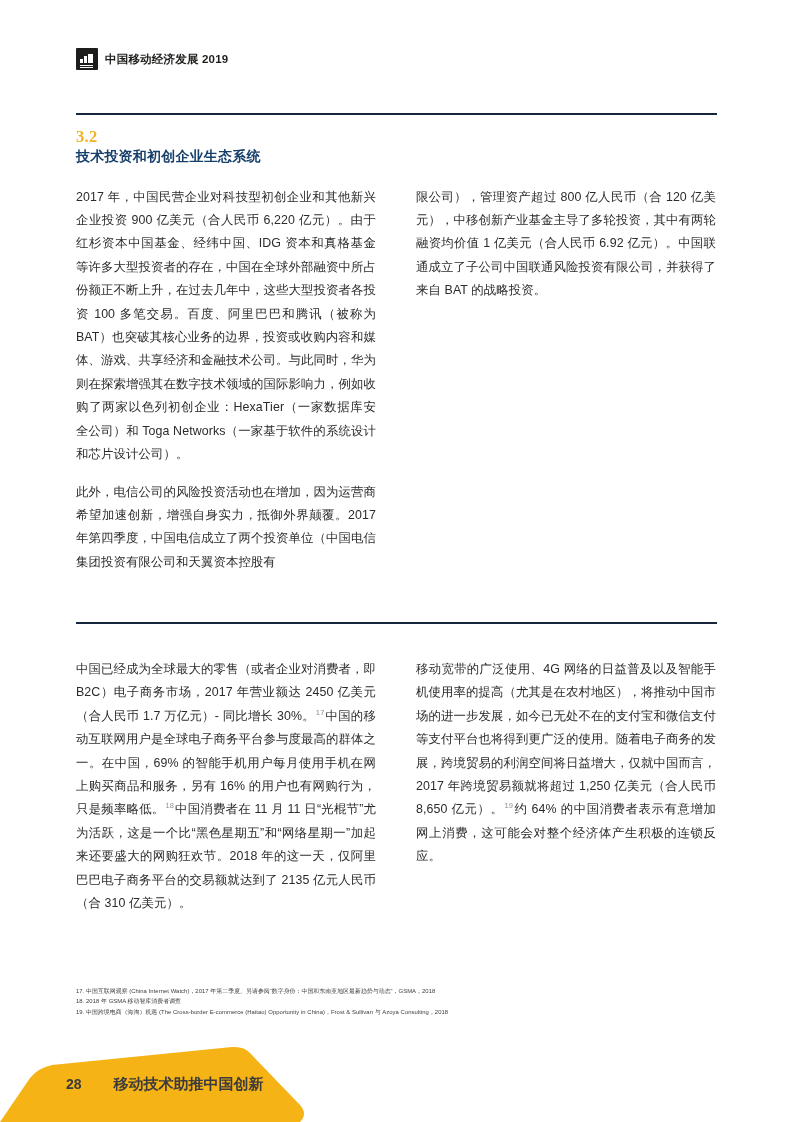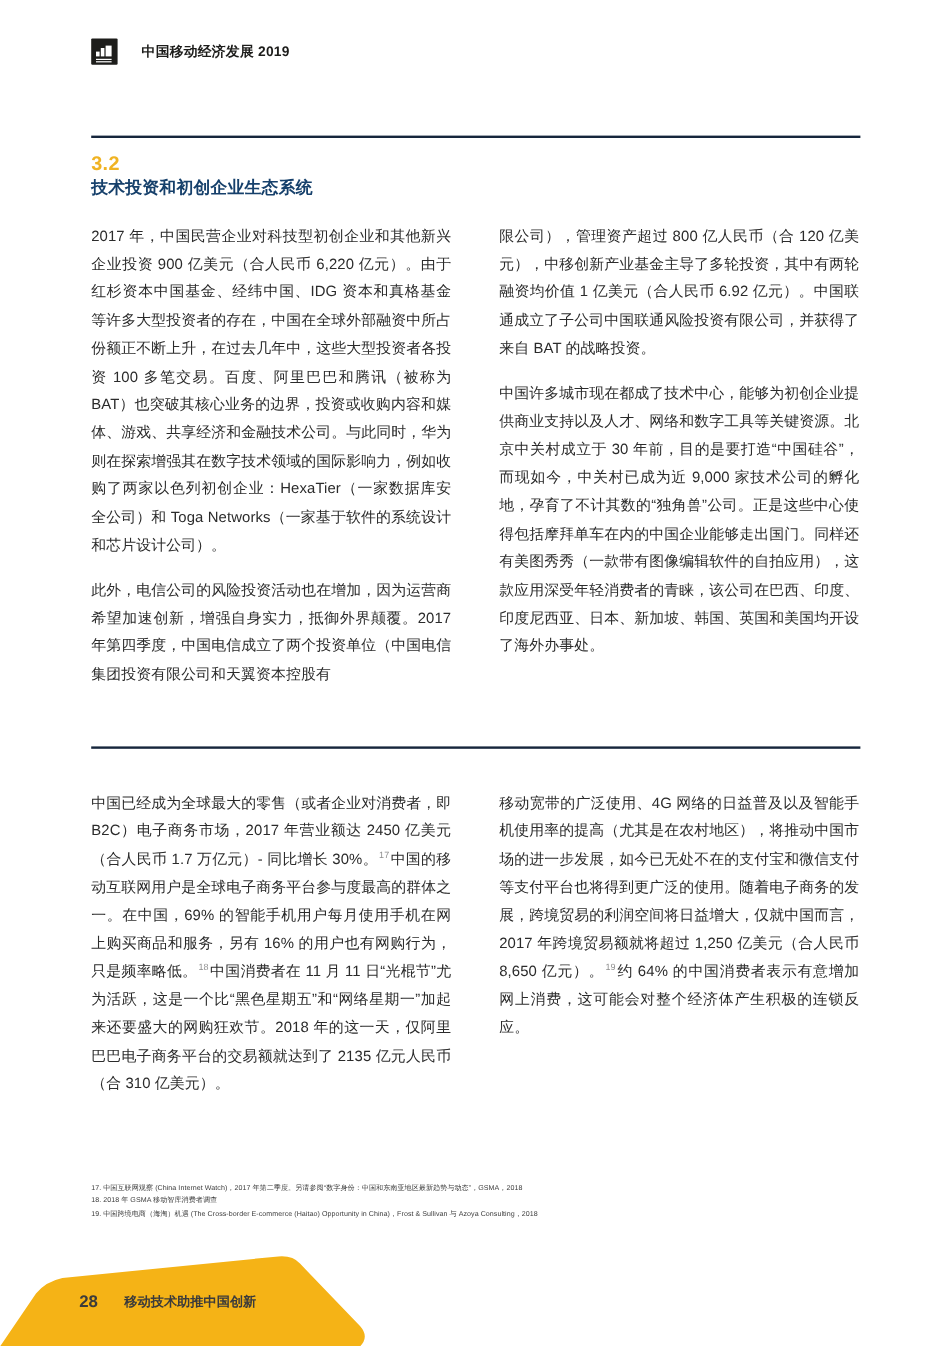--- a/index.html
+++ b/index.html
@@ -14,24 +14,24 @@
     overflow: hidden;
     font-family: "Liberation Sans", "DejaVu Sans", sans-serif;
     color: #231f20;
     -webkit-font-smoothing: antialiased;
   }
 
   
   .page-header {
     position: absolute;
     left: 76px;
-    top: 32px;
+    top: 48px;
     display: flex;
     align-items: center;
-    gap: 20px;
+    gap: 7px;
     text-align: center;
   }
   .brand-mark {
     width: 22px;
     height: 22px;
     background: #1d1d1b;
     border-radius: 1px;
     position: relative;
     flex: 0 0 auto;
     overflow: hidden;
@@ -75,20 +75,21 @@
   .section-32 { top: 128px; }
   .section-33 { top: 638px; }
 
   .sec-num {
     font-size: 16.5px;
     font-weight: bold;
     color: #f0b323;
     letter-spacing: 0.3px;
     line-height: 1.1;
     margin: 0 0 2px 0;
+    font-family: Liberation Serif, serif;
   }
   .sec-title {
     font-size: 14px;
     font-weight: bold;
     color: #16406b;
     letter-spacing: 0.2px;
     line-height: 1.25;
     margin: 0 0 14px 0;
   }
 
@@ -147,31 +148,31 @@
   .footer-bar {
     position: absolute;
     left: 0;
     bottom: 0;
     width: 360px;
     height: 92px;
     display: flex;
     align-items: center;
     padding-left: 66px;
     box-sizing: border-box;
-    gap: 22px;
+    gap: 32px;
   }
   .page-no {
     font-size: 14px;
     font-weight: bold;
     color: #3b3b3b;
     position: relative;
     top: 8px;
   }
   .footer-label {
-    font-size: 11px;
+    font-size: 15px;
     font-weight: bold;
     color: #3b3b3b;
     position: relative;
     top: 8px;
     white-space: nowrap;
   }
 </style>
 </head>
 <body>
 
@@ -192,21 +193,20 @@
 <div class="section section-32">
   <div class="sec-num">3.2</div>
   <h2 class="sec-title">技术投资和初创企业生态系统</h2>
   <div class="cols">
     <div class="col">
       <p>2017 年，中国民营企业对科技型初创企业和其他新兴企业投资 900 亿美元（合人民币 6,220 亿元）。由于红杉资本中国基金、经纬中国、IDG 资本和真格基金等许多大型投资者的存在，中国在全球外部融资中所占份额正不断上升，在过去几年中，这些大型投资者各投资 100 多笔交易。百度、阿里巴巴和腾讯（被称为 BAT）也突破其核心业务的边界，投资或收购内容和媒体、游戏、共享经济和金融技术公司。与此同时，华为则在探索增强其在数字技术领域的国际影响力，例如收购了两家以色列初创企业：HexaTier（一家数据库安全公司）和 Toga Networks（一家基于软件的系统设计和芯片设计公司）。</p>
       <p>此外，电信公司的风险投资活动也在增加，因为运营商希望加速创新，增强自身实力，抵御外界颠覆。2017 年第四季度，中国电信成立了两个投资单位（中国电信集团投资有限公司和天翼资本控股有</p>
     </div>
     <div class="col">
       <p>限公司），管理资产超过 800 亿人民币（合 120 亿美元），中移创新产业基金主导了多轮投资，其中有两轮融资均价值 1 亿美元（合人民币 6.92 亿元）。中国联通成立了子公司中国联通风险投资有限公司，并获得了来自 BAT 的战略投资。</p>
-      <p>中国许多城市现在都成了技术中心，能够为初创企业提供商业支持以及人才、网络和数字工具等关键资源。北京中关村成立于 30 年前，目的是要打造“中国硅谷”，而现如今，中关村已成为近 9,000 家技术公司的孵化地，孕育了不计其数的“独角兽”公司。正是这些中心使得包括摩拜单车在内的中国企业能够走出国门。同样还有美图秀秀（一款带有图像编辑软件的自拍应用），这款应用深受年轻消费者的青睐，该公司在巴西、印度、印度尼西亚、日本、新加坡、韩国、英国和美国均开设了海外办事处。</p>
     </div>
   </div>
 </div>
 
 <div class="section section-33">
   <div class="cols">
     <div class="col">
       <p><span>中国已经成为全球最大的零售（或者企业对消费者，即 B2C）电子商务市场，2017 年营业额达 2450 亿美元（合人民币 1.7 万亿元）- 同比增长 30%。</span><sup class="fn">17</sup><span>中国的移动互联网用户是全球电子商务平台参与度最高的群体之一。在中国，69% 的智能手机用户每月使用手机在网上购买商品和服务，另有 16% 的用户也有网购行为，只是频率略低。</span><sup class="fn">18</sup><span>中国消费者在 11 月 11 日“光棍节”尤为活跃，这是一个比“黑色星期五”和“网络星期一”加起来还要盛大的网购狂欢节。2018 年的这一天，仅阿里巴巴电子商务平台的交易额就达到了 2135 亿元人民币（合 310 亿美元）。</span></p>
     </div>
     <div class="col">

